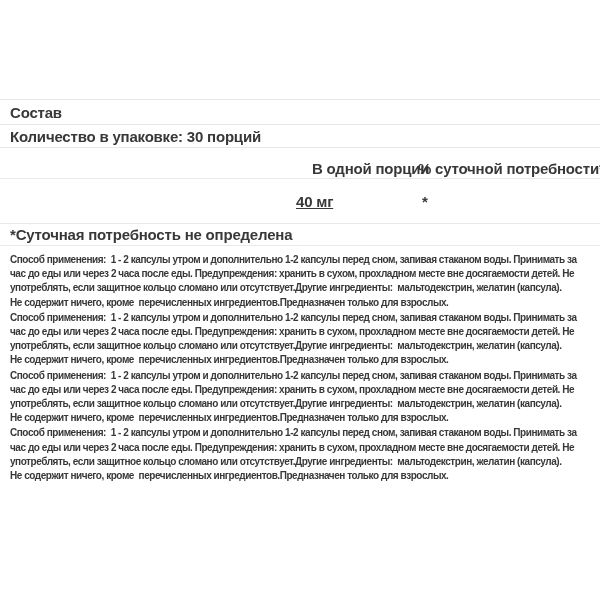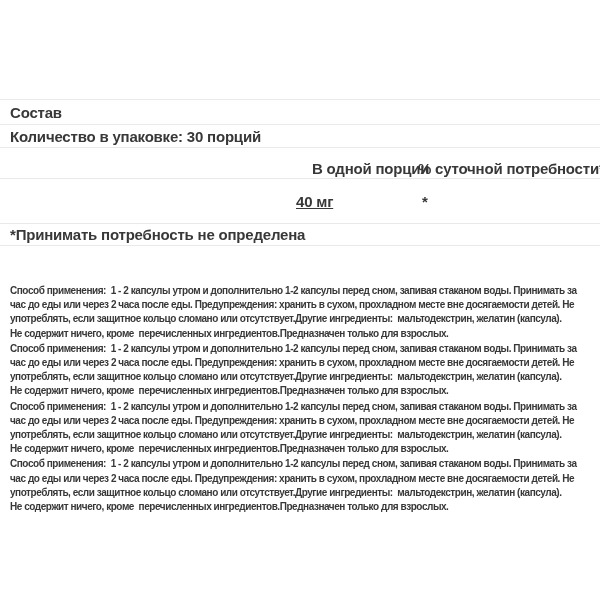--- a/index.html
+++ b/index.html
@@ -43,21 +43,21 @@
     white-space: nowrap;
   }
   .r-header .c2 { left: 312px; top: 12px; }
   .r-header .c3 { left: 418px; top: 12px; }
   .r-ing .c1 { left: 10px;  top: 24px; }
   .r-ing .c2 { left: 296px; top: 14px; text-decoration: underline; }
   .r-ing .c3 { left: 422px; top: 14px; }
   
   .usage {
     position: absolute;
-    top: 284px;
+    top: 253px;
     left: 10px;
     width: 588px;
     overflow: hidden;
   }
   .usage p {
     margin: 0 0 1px 0;
     font-size: 10px;
     line-height: 14.2px;
     letter-spacing: -0.45px;
     white-space: pre-wrap;
@@ -84,21 +84,21 @@
       <span class="colcell c2">В одной порции</span>
       <span class="colcell c3">% суточной потребности**</span>
     </div>
 
     <div class="frow r-ing">
       <span class="colcell c2">40 мг</span>
       <span class="colcell c3">*</span>
     </div>
 
     <div class="frow r-foot">
-      <span>*Принимать потребность не определена</span>
+      <span>*Суточная потребность не определена</span>
     </div>
 
   </section>
 
   <section class="usage">
     <p>Способ применения:  1 - 2 капсулы утром и дополнительно 1-2 капсулы перед сном, запивая стаканом воды. Принимать за
 час до еды или через 2 часа после еды. Предупреждения: хранить в сухом, прохладном месте вне досягаемости детей. Не
 употреблять, если защитное кольцо сломано или отсутствует.Другие ингредиенты:  мальтодекстрин, желатин (капсула).
 Не содержит ничего, кроме  перечисленных ингредиентов.Предназначен только для взрослых.</p>
     <p>Способ применения:  1 - 2 капсулы утром и дополнительно 1-2 капсулы перед сном, запивая стаканом воды. Принимать за

